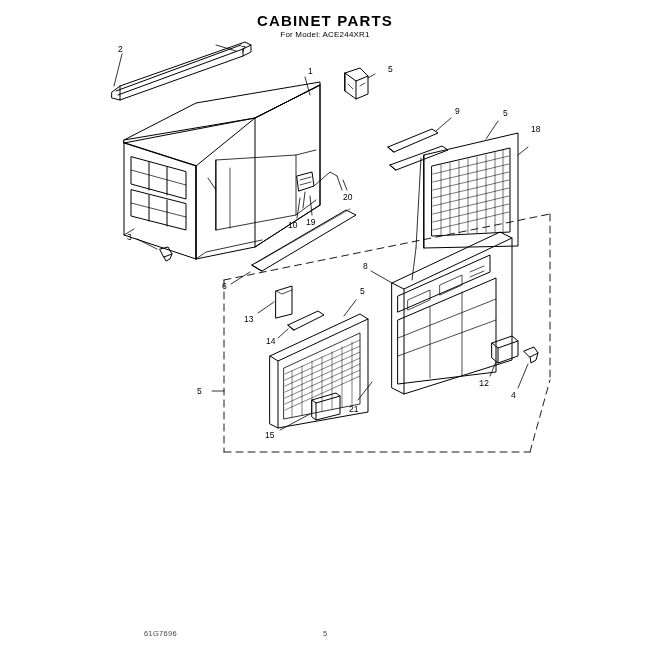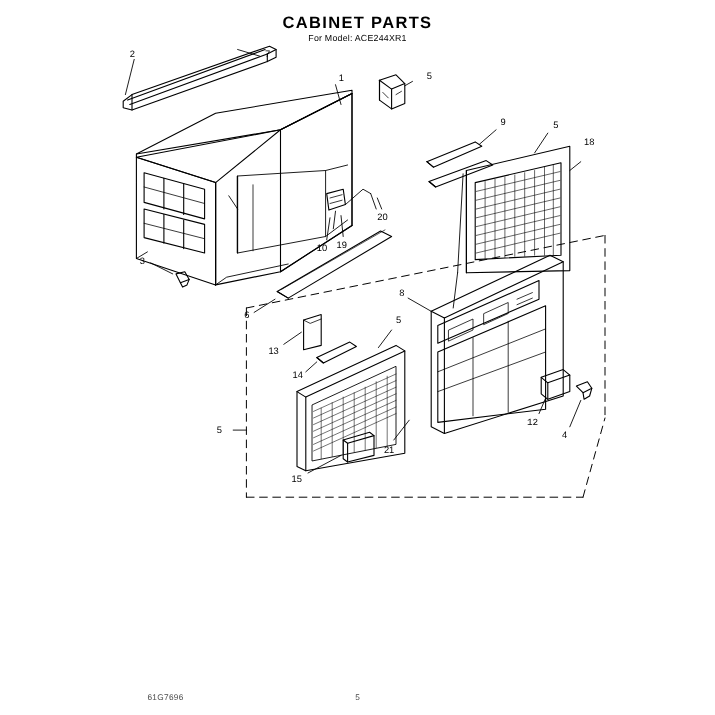--- a/index.html
+++ b/index.html
@@ -36,21 +36,21 @@
     left: 0;
     top: 30px;
     width: 650px;
     text-align: center;
     font-size: 8px;
     font-weight: normal;
     letter-spacing: 0.2px;
   }
   .footer-left {
     position: absolute;
-    left: 88px;
+    left: 98px;
     top: 629px;
     font-size: 7.5px;
     letter-spacing: 0.3px;
     color: #4a4a4a;
     padding-left: 46px;
   }
   .footer-center {
     position: absolute;
     left: 0;
     top: 629px;

